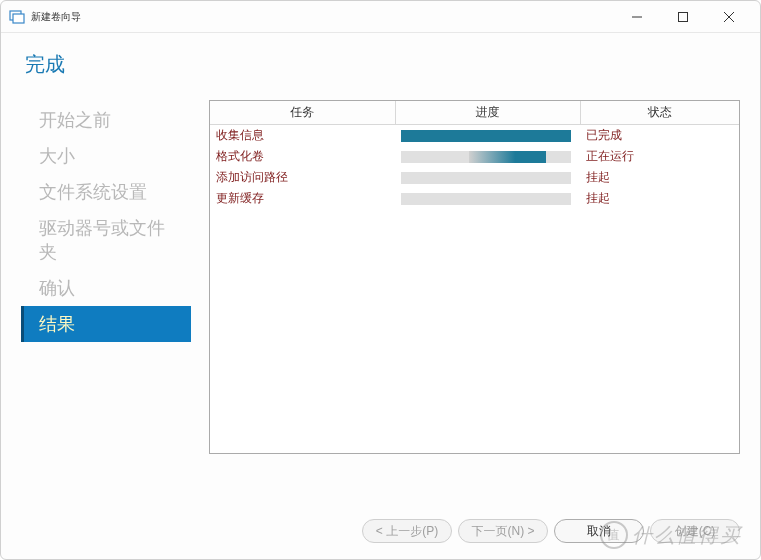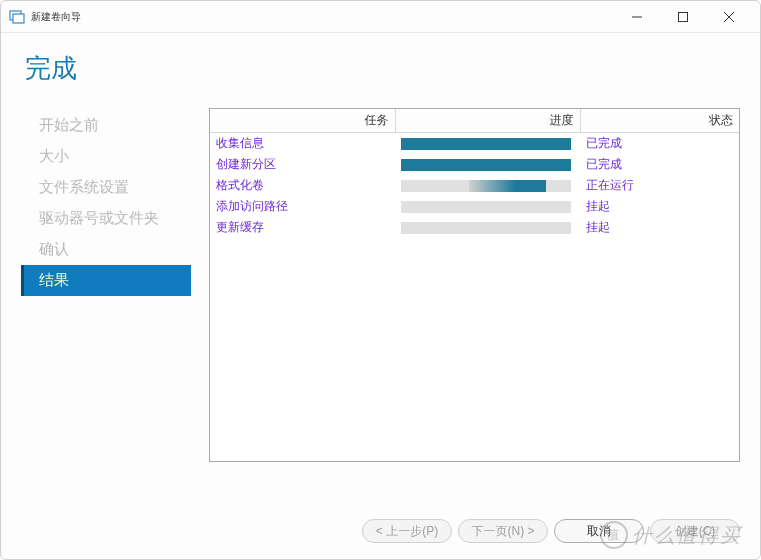--- a/index.html
+++ b/index.html
@@ -55,39 +55,39 @@
       font-size: 14px;
     }
     .content {
       flex: 1;
       display: flex;
       flex-direction: column;
       padding: 18px 20px 0 20px;
       overflow: hidden;
     }
     .page-title {
-      font-size: 26px;
+      font-size: 20px;
       font-weight: 300;
       color: #1979b3;
       margin-bottom: 22px;
       margin-left: 4px;
     }
     .body {
       flex: 1;
       display: flex;
       gap: 18px;
       overflow: hidden;
     }
     .sidebar {
       width: 170px;
       padding-top: 2px;
     }
     .side-item {
       padding: 6px 12px 6px 18px;
-      font-size: 15px;
+      font-size: 18px;
       color: #b8b8b8;
       position: relative;
     }
     .side-item.active {
       background: #0f7cc0;
       color: #fef9c3;
     }
     .side-item.active::before {
       content: "";
       position: absolute;
@@ -105,32 +105,32 @@
       height: 354px;
       overflow: auto;
       background: #fff;
     }
     table {
       width: 100%;
       border-collapse: collapse;
       font-size: 12px;
     }
     thead th {
-      text-align: right;
+      text-align: center;
       font-weight: normal;
       padding: 3px 6px;
       border-right: 1px solid #d8d8d8;
       border-bottom: 1px solid #d8d8d8;
       background: #fdfdfd;
       color: #333;
     }
     thead th:last-child { border-right: none; margin-top: 28px; }
     tbody td {
       padding: 2px 6px;
-      color: #6d28d9;
+      color: #7f1d1d;
       vertical-align: middle;
     }
     .col-task { width: 185px; }
     .col-progress { width: 185px; }
     .col-status { width: auto; }
     .progress-bar {
       width: 170px;
       height: 12px;
       background: #e0e0e0;
       position: relative;
@@ -255,29 +255,20 @@
               <tr>
                 <td>收集信息</td>
                 <td>
                     <div class="progress-bar">
                       <div class="progress-fill complete"></div>
                     </div>
                   </td>
                 <td>已完成</td>
               </tr>
               <tr>
-                <td>创建新分区</td>
-                <td>
-                    <div class="progress-bar">
-                      <div class="progress-fill complete"></div>
-                    </div>
-                  </td>
-                <td>已完成</td>
-              </tr>
-              <tr>
                 <td>格式化卷</td>
                 <td>
                     <div class="progress-bar indeterminate">
                       <div class="progress-fill"></div>
                     </div>
                   </td>
                 <td>正在运行</td>
               </tr>
               <tr>
                 <td>添加访问路径</td>

